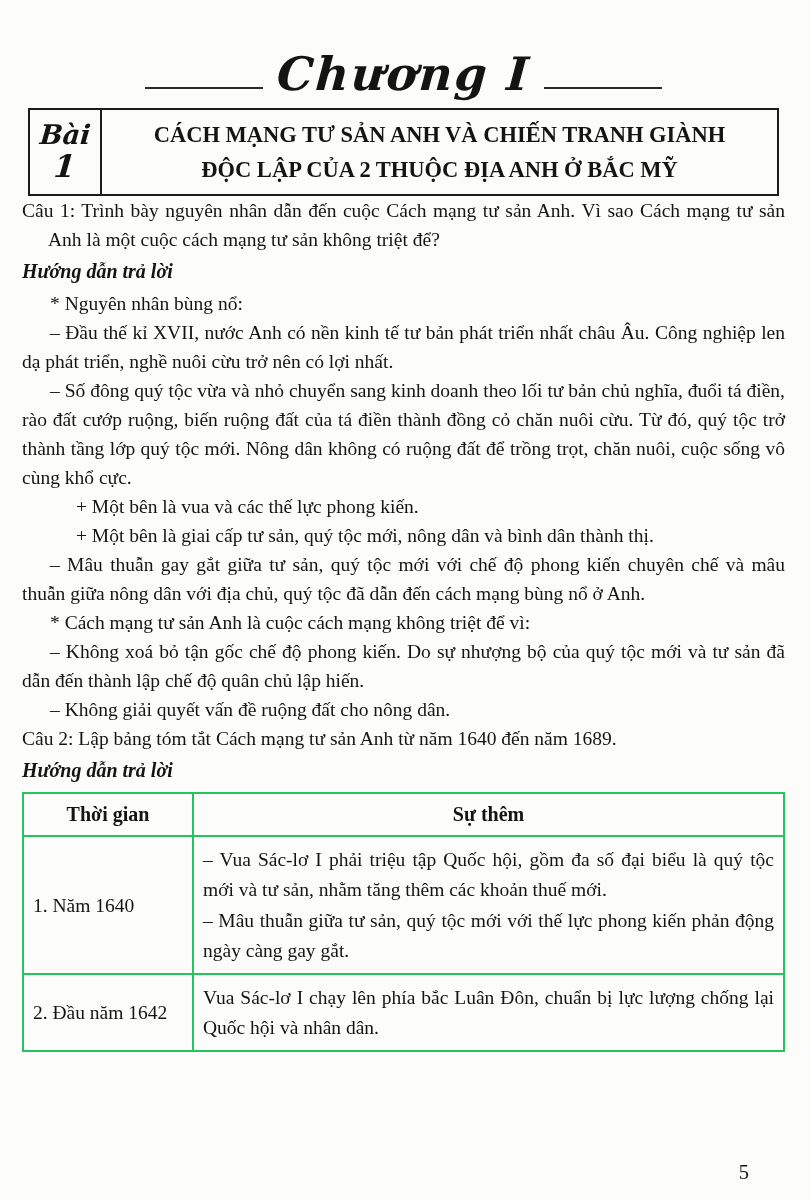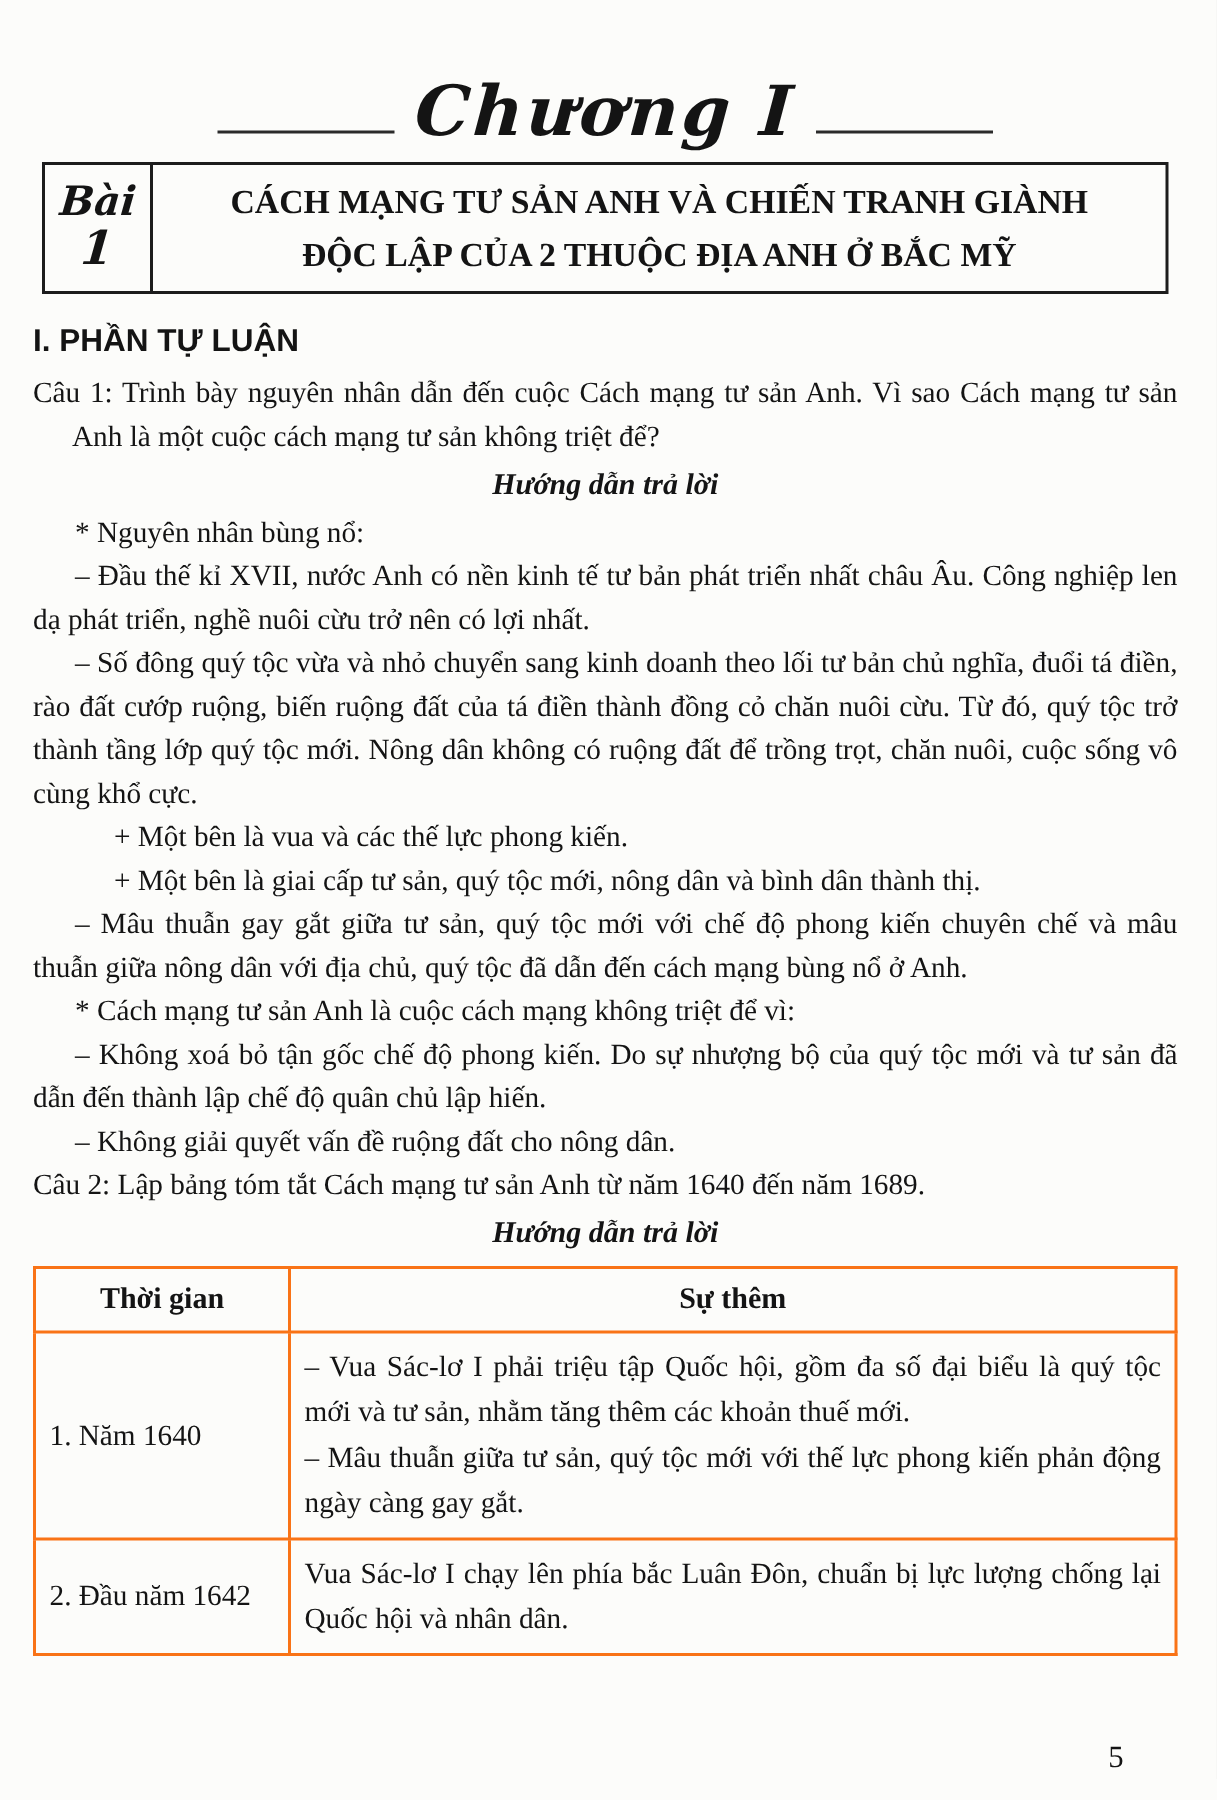--- a/index.html
+++ b/index.html
@@ -89,41 +89,41 @@
     margin: 20px 0 8px 0;
   }
   .body-text { font-size: 19.5px; line-height: 29px; }
   .q-para {
     text-align: justify;
     padding-left: 26px;
     text-indent: -26px;   
   }
   .q-para b { font-weight: normal; }
   .guide-heading {
-    text-align: center;
+    text-align: left;
     font-weight: bold;
     font-style: italic;
     font-size: 20px;
     margin: 3px 0 3px 0;
   }
   .para {
     text-align: justify;
     text-indent: 28px;
   }
   .para.sub { text-indent: 54px; }
 
   
   table.summary {
     width: 100%;
     border-collapse: collapse;
     margin-top: 7px;
     font-size: 19.5px;
   }
   table.summary th, table.summary td {
-    border: 2px solid #f97316;
+    border: 2px solid #22c55e;
   }
   table.summary th {
     font-weight: bold;
     text-align: center;
     padding: 6px 4px;
     font-size: 20px;
   }
   td.col-time {
     width: 170px;
     padding: 4px 6px 4px 9px;
@@ -162,21 +162,20 @@
     <div class="lesson-left">
       <span class="bai">Bài</span>
       <span class="num">1</span>
     </div>
     <div class="lesson-right">
       <span>CÁCH MẠNG TƯ SẢN ANH VÀ CHIẾN TRANH GIÀNH</span>
       <span>ĐỘC LẬP CỦA 2 THUỘC ĐỊA ANH Ở BẮC MỸ</span>
     </div>
   </div>
 
-  <div class="section-heading">I. PHẦN TỰ LUẬN</div>
 
   <div class="body-text">
 
     <p class="q-para"><b>Câu 1:</b><span> Trình bày nguyên nhân dẫn đến cuộc Cách mạng tư sản Anh. Vì sao Cách mạng tư sản Anh là một cuộc cách mạng tư sản không triệt để?</span></p>
 
     <p class="guide-heading">Hướng dẫn trả lời</p>
 
     <p class="para">* Nguyên nhân bùng nổ:</p>
     <p class="para">– Đầu thế kỉ XVII, nước Anh có nền kinh tế tư bản phát triển nhất châu Âu. Công nghiệp len dạ phát triển, nghề nuôi cừu trở nên có lợi nhất.</p>
     <p class="para">– Số đông quý tộc vừa và nhỏ chuyển sang kinh doanh theo lối tư bản chủ nghĩa, đuổi tá điền, rào đất cướp ruộng, biến ruộng đất của tá điền thành đồng cỏ chăn nuôi cừu. Từ đó, quý tộc trở thành tầng lớp quý tộc mới. Nông dân không có ruộng đất để trồng trọt, chăn nuôi, cuộc sống vô cùng khổ cực.</p>

